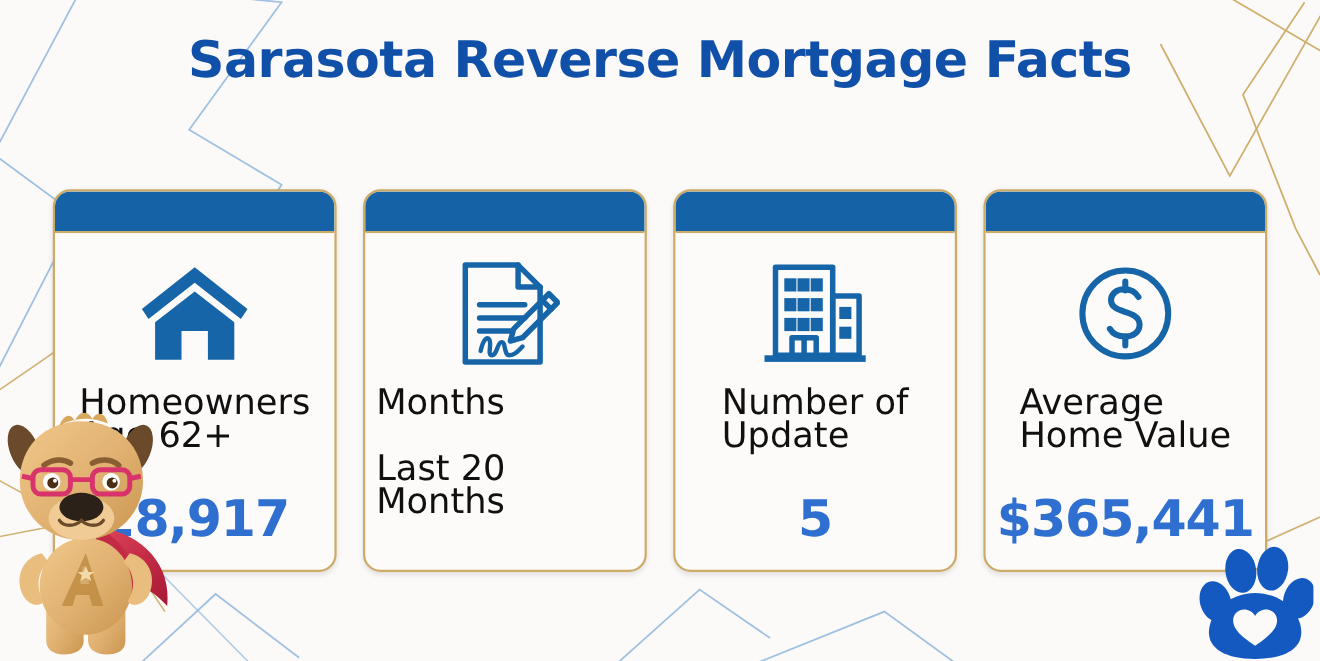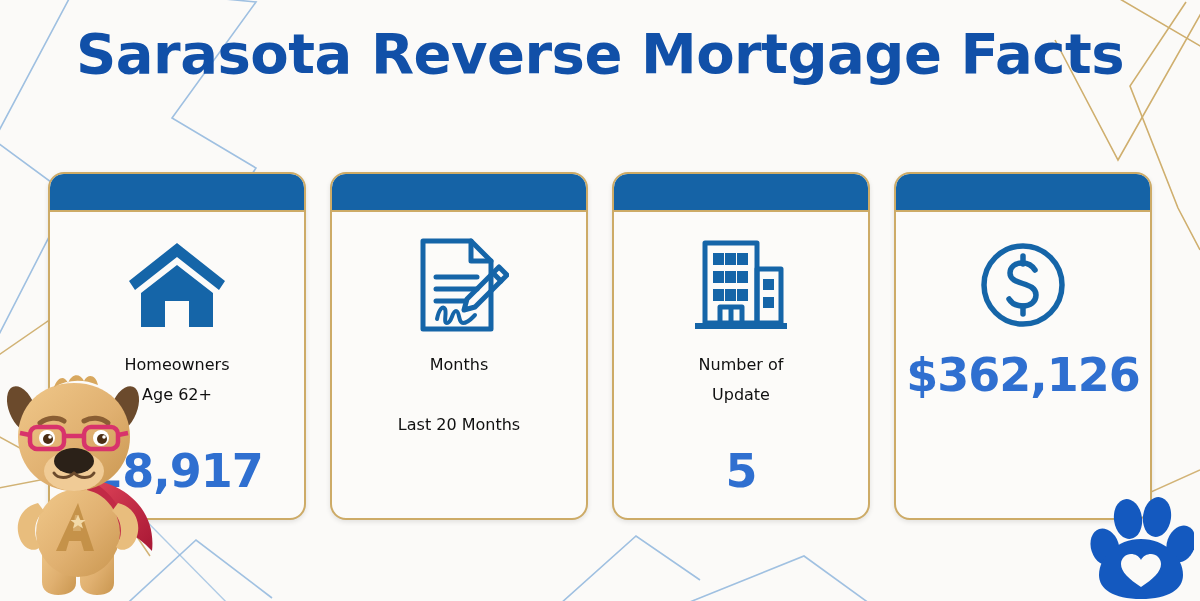--- a/index.html
+++ b/index.html
@@ -32,21 +32,21 @@
     top: 28px;
     left: 0;
     width: 1200px;
     text-align: center;
     z-index: 5;
   }
   .title-line {
     color: #1150a8;
     font-family: "DejaVu Sans", sans-serif;
     font-weight: bold;
-    font-size: 56px;
+    font-size: 46px;
     line-height: 52px;
     letter-spacing: -0.5px;
   }
 
   
   .cards {
     position: absolute;
     top: 172px;
     left: 48px;
     width: 1104px;
@@ -83,23 +83,23 @@
     display: flex;
     align-items: center;
     justify-content: center;
     padding-top: 8px;
   }
   .card-label {
     flex: 1 1 auto;
     width: 100%;
     padding: 0 10px;
     box-sizing: border-box;
-    text-align: center;
+    text-align: left;
     color: #101010;
-    font-size: 16px;
+    font-size: 32px;
     line-height: 30px;
     font-family: "DejaVu Sans", sans-serif;
     font-weight: 400;
     display: flex;
     align-items: flex-start;
     justify-content: center;
   }
   .card-value {
     flex: none;
     width: 100%;
@@ -258,21 +258,27 @@
     <div class="card">
       <div class="card-header"></div>
       <div class="card-icon">
         <svg width="102" height="102" viewBox="0 0 102 102" xmlns="http://www.w3.org/2000/svg" fill="none" stroke="#1565a8" stroke-width="5.5">
           <circle cx="51" cy="51" r="39"></circle>
           <path d="M63 36 c-3 -5 -8 -7 -13 -7 c-7 0 -12 4 -12 10 c0 13 26 8 26 22 c0 7 -6 11 -13 11 c-6 0 -11 -2 -14 -7" stroke-linecap="round"></path>
           <line x1="51" y1="22" x2="51" y2="30" stroke-linecap="round"></line>
           <line x1="51" y1="72" x2="51" y2="80" stroke-linecap="round"></line>
         </svg>
       </div>
-      <div class="card-value">$362,126</div>
+      <div class="card-label">
+        <span>
+          <span>Average</span><br>
+          <span>Home Value</span>
+        </span>
+      </div>
+      <div class="card-value">$365,441</div>
     </div>
 
   </div>
 
   <svg class="mascot" viewBox="0 0 164 226" xmlns="http://www.w3.org/2000/svg">
     <defs>
       <linearGradient id="fur" x1="0" y1="0" x2="1" y2="1">
         <stop offset="0%" stop-color="#f0c88a"></stop>
         <stop offset="55%" stop-color="#e0b070"></stop>
         <stop offset="100%" stop-color="#c9964f"></stop>

